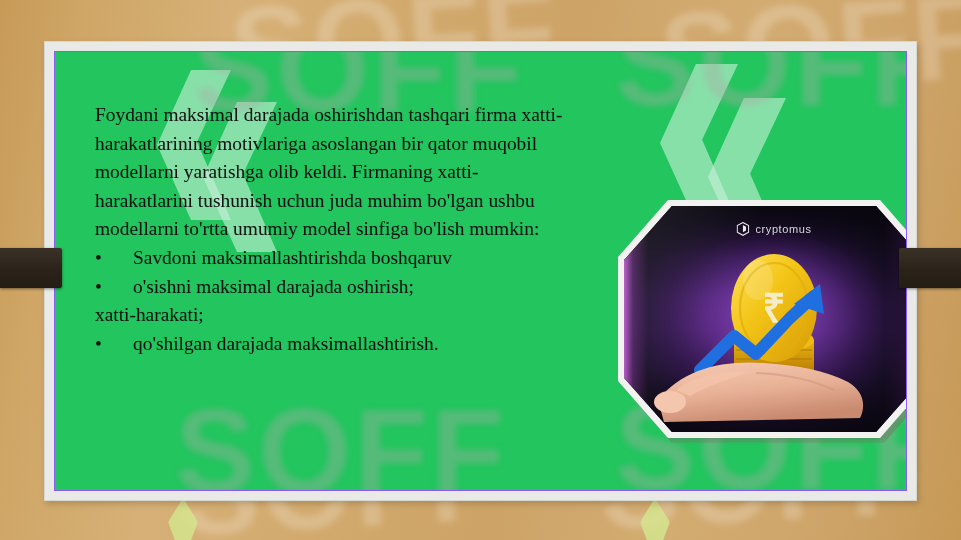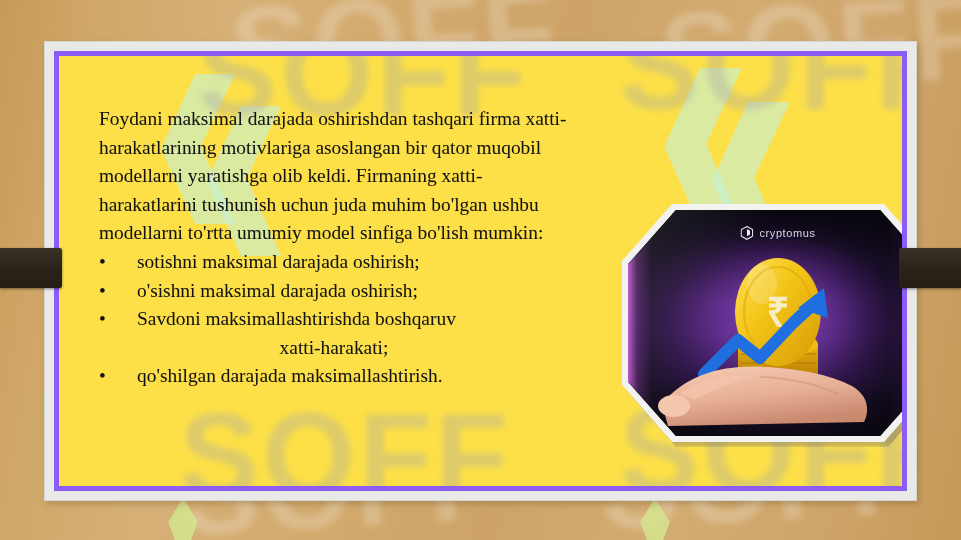--- a/index.html
+++ b/index.html
@@ -69,22 +69,22 @@
     width: 873px;
     height: 460px;
     background: #e9e9e7;
     border: 1px solid #d7d7d2;
     box-shadow: 2px 3px 6px rgba(80,60,30,0.26);
   }
   #slide-inner {
     position: absolute;
     left: 9px;  top: 9px;
     right: 9px; bottom: 9px;
-    background: #fde047;
-    border: 5px solid #8b5cf6;
+    background: #22c55e;
+    border: 1px solid #8b5cf6;
     overflow: hidden;
   }
 
   
   .slide-wm {
     position: absolute;
     pointer-events: none;
     user-select: none;
   }
   .slide-wm .chev {
@@ -147,21 +147,21 @@
     width: 470px;
     color: #121212;
     font-size: 19.4px;
     line-height: 28.6px;
     font-family: "Liberation Serif", serif;
     text-shadow: 0 0 1px rgba(40,40,40,0.12);
   }
   #body-text p { margin: 0; }
   .bullet-row { display: block; }
   .bullet-row .bdot { display: inline-block; width: 38px; }
-  .cont-line { display: block; text-align: center; }
+  .cont-line { display: block; }
 
   
   #photo-wrap {
     position: absolute;
     left: 563px;
     top: 148px;
     width: 312px;
     height: 238px;
   }
   .oct {
@@ -246,30 +246,27 @@
       </div>
 
       <div class="slide-smudge s1">SOFF</div>
       <div class="slide-smudge s2">SOFF</div>
       <div class="slide-smudge s3">SOFF</div>
       <div class="slide-smudge s4">SOFF</div>
 
       <div id="body-text">
         <p>Foydani maksimal darajada oshirishdan tashqari firma xatti-harakatlarining motivlariga asoslangan bir qator muqobil modellarni yaratishga olib keldi. Firmaning xatti-harakatlarini tushunish uchun juda muhim bo'lgan ushbu modellarni to'rtta umumiy model sinfiga bo'lish mumkin:</p>
 
+
         <span class="bullet-row">
-          <span class="bdot">•</span><span>sotishni maksimal darajada oshirish;</span>
+          <span class="bdot">•</span><span>Savdoni maksimallashtirishda boshqaruv</span>
         </span>
 
         <span class="bullet-row">
           <span class="bdot">•</span><span>o'sishni maksimal darajada oshirish;</span>
-        </span>
-
-        <span class="bullet-row">
-          <span class="bdot">•</span><span>Savdoni maksimallashtirishda boshqaruv</span>
         </span>
         <span class="cont-line">xatti-harakati;</span>
 
         <span class="bullet-row">
           <span class="bdot">•</span><span>qo'shilgan darajada maksimallashtirish.</span>
         </span>
       </div>
 
       <div id="photo-wrap">
         <div class="oct" id="oct-shadow"></div>

